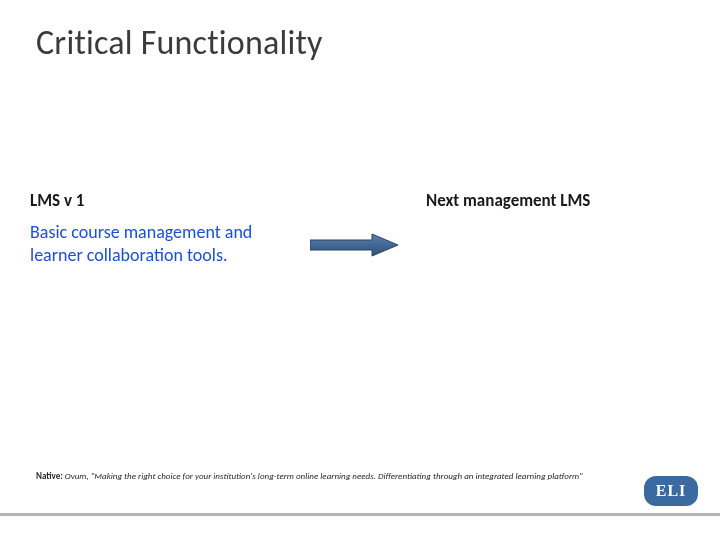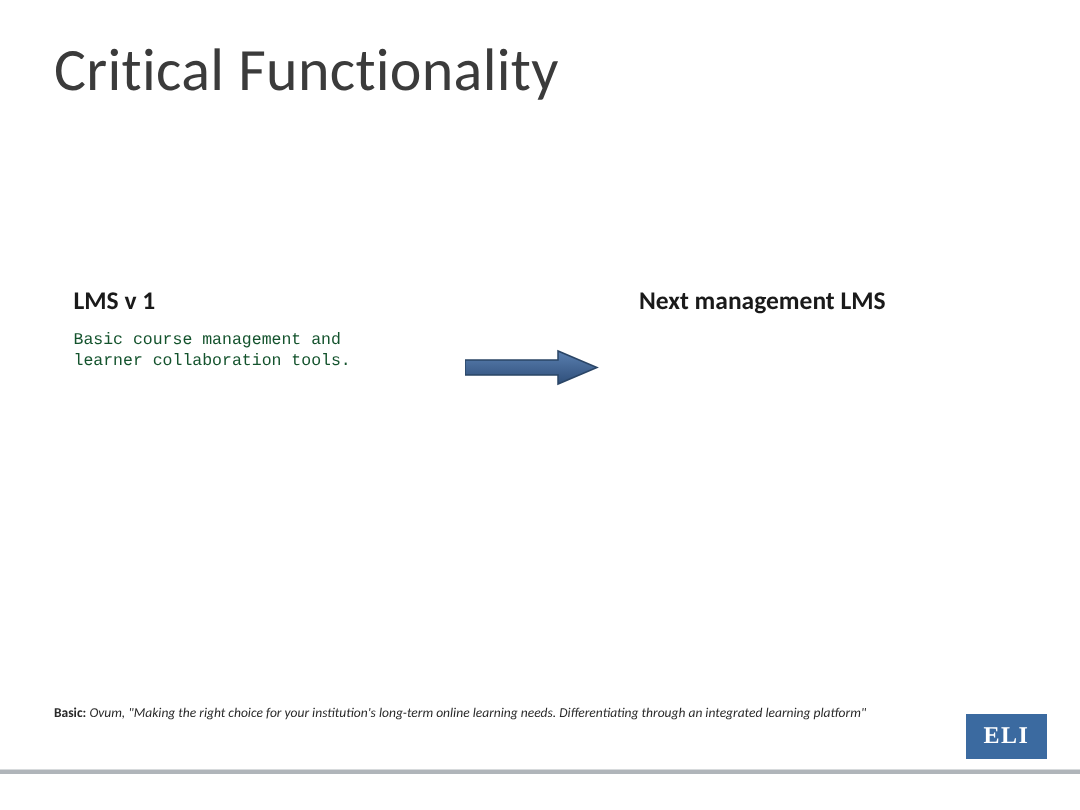--- a/index.html
+++ b/index.html
@@ -16,49 +16,48 @@
   .slide {
     width: 720px;
     height: 540px;
     position: relative;
     box-sizing: border-box;
   }
   .title {
     position: absolute;
     left: 36px;
     top: 22px;
-    font-size: 40px;
+    font-size: 34px;
     font-weight: 400;
     color: #3b3b3b;
     letter-spacing: 0.2px;
   }
   .col {
     position: absolute;
     width: 230px;
   }
   .col-left {
-    left: 49px;
+    left: 30px;
     top: 190px;
   }
   .col-right {
     left: 426px;
     top: 190px;
   }
   .col-heading {
     font-size: 17px;
     font-weight: 700;
     color: #1a1a1a;
     margin-bottom: 10px;
   }
   .col-body {
-    font-size: 11px;
+    font-size: 18px;
     font-weight: 400;
-    color: #14532d;
+    color: #1d4ed8;
     line-height: 1.25;
-    font-family: Liberation Mono, monospace;
   }
   .arrow-wrap {
     position: absolute;
     left: 310px;
     top: 232px;
     width: 90px;
     height: 26px;
   }
   .arrow-wrap svg {
     width: 90px;
@@ -90,20 +89,21 @@
   .eli-logo {
     position: absolute;
     right: 22px;
     bottom: 34px;
     width: 54px;
     height: 30px;
     background: #3b6aa0;
     display: flex;
     align-items: center;
     justify-content: center;
+    border-radius: 12px;
   }
   .eli-logo span {
     color: #ffffff;
     font-weight: 700;
     font-size: 16px;
     font-family: Georgia, 'Times New Roman', serif;
     letter-spacing: 1px;
   }
 </style>
 </head>
@@ -128,21 +128,21 @@
       </defs>
       <polygon points="0,8 62,8 62,2 88,13 62,24 62,18 0,18" fill="url(#g1)" stroke="#2a4566" stroke-width="1"></polygon>
     </svg>
   </div>
 
   <div class="col col-right">
     <div class="col-heading">Next management LMS</div>
   </div>
 
   <div class="source">
-    <span class="label">Basic:</span>
+    <span class="label">Native:</span>
     <span>Ovum, "Making the right choice for your institution's long-term online learning needs. Differentiating through an integrated learning platform"</span>
   </div>
 
   <div class="footer-line"></div>
 
   <div class="eli-logo">
     <span>ELI</span>
   </div>
 
 </div>

